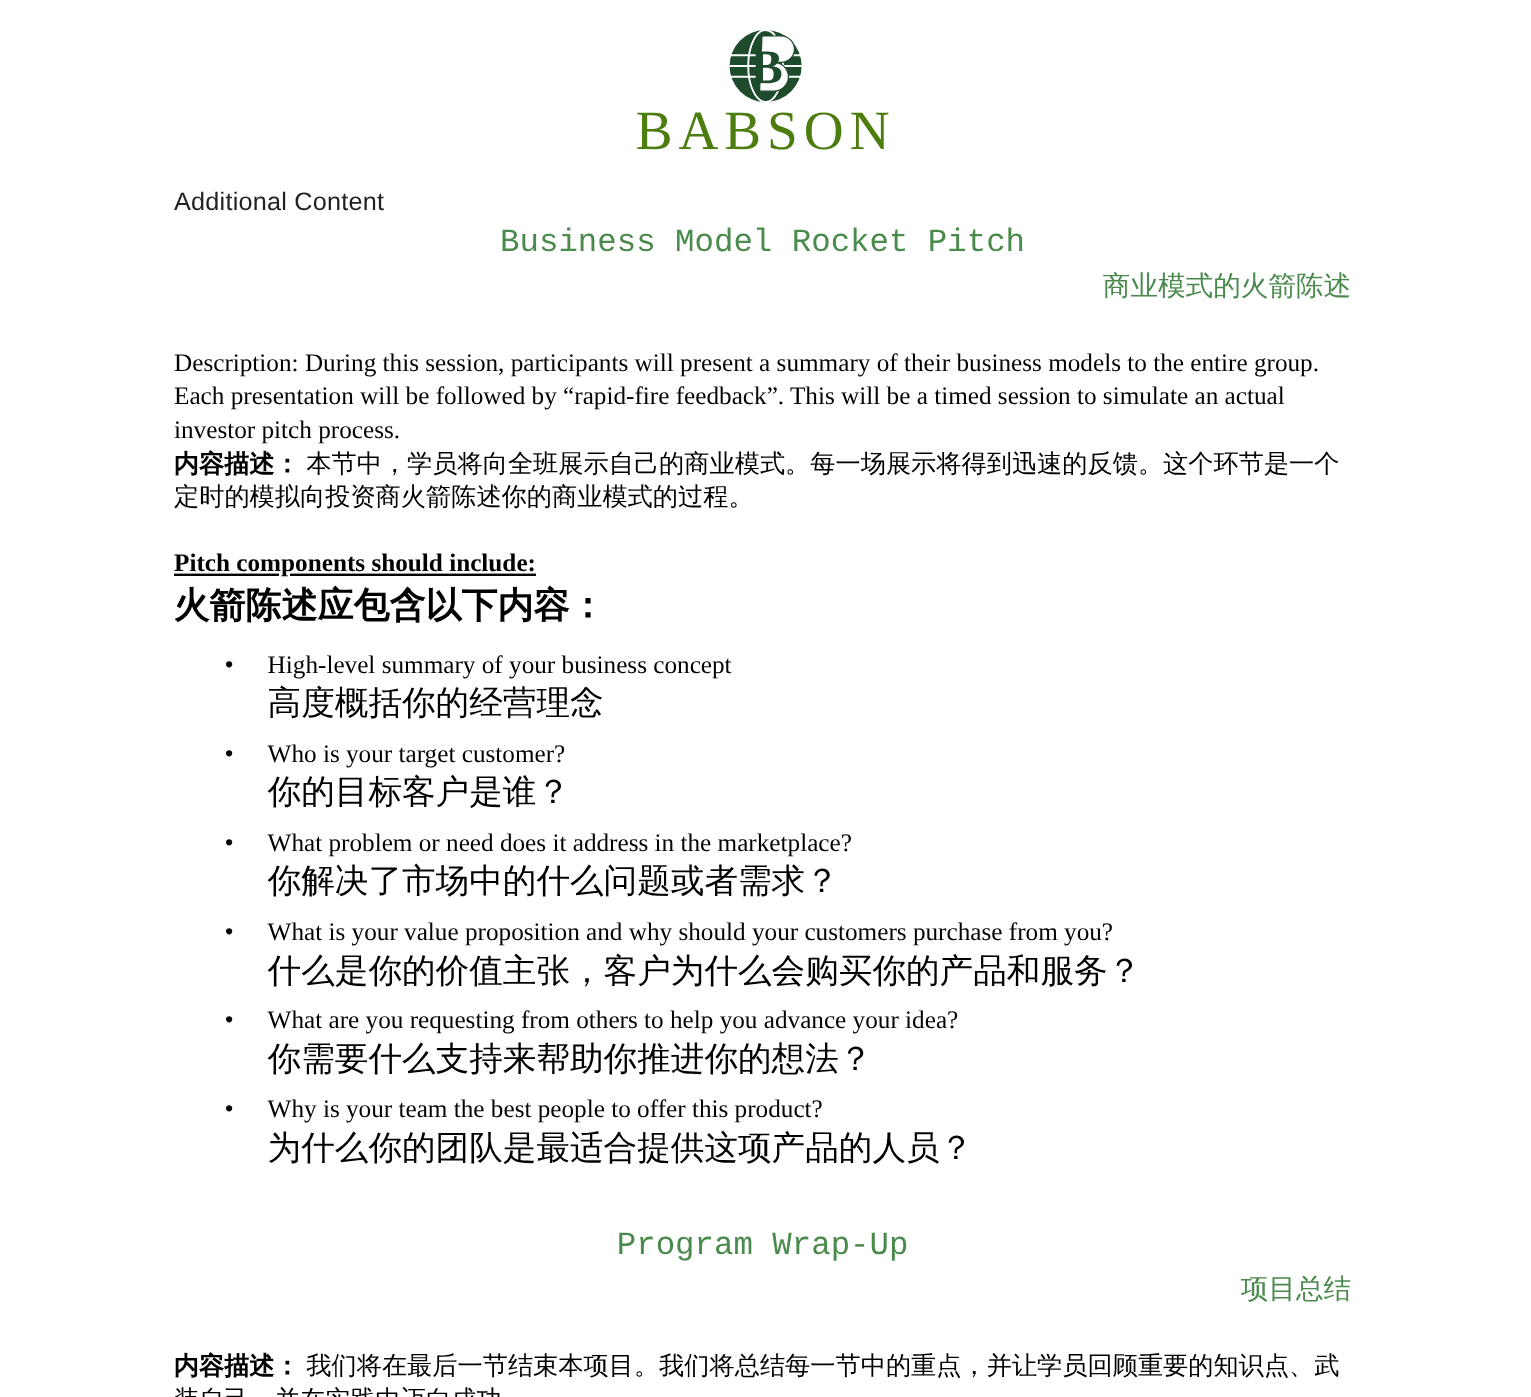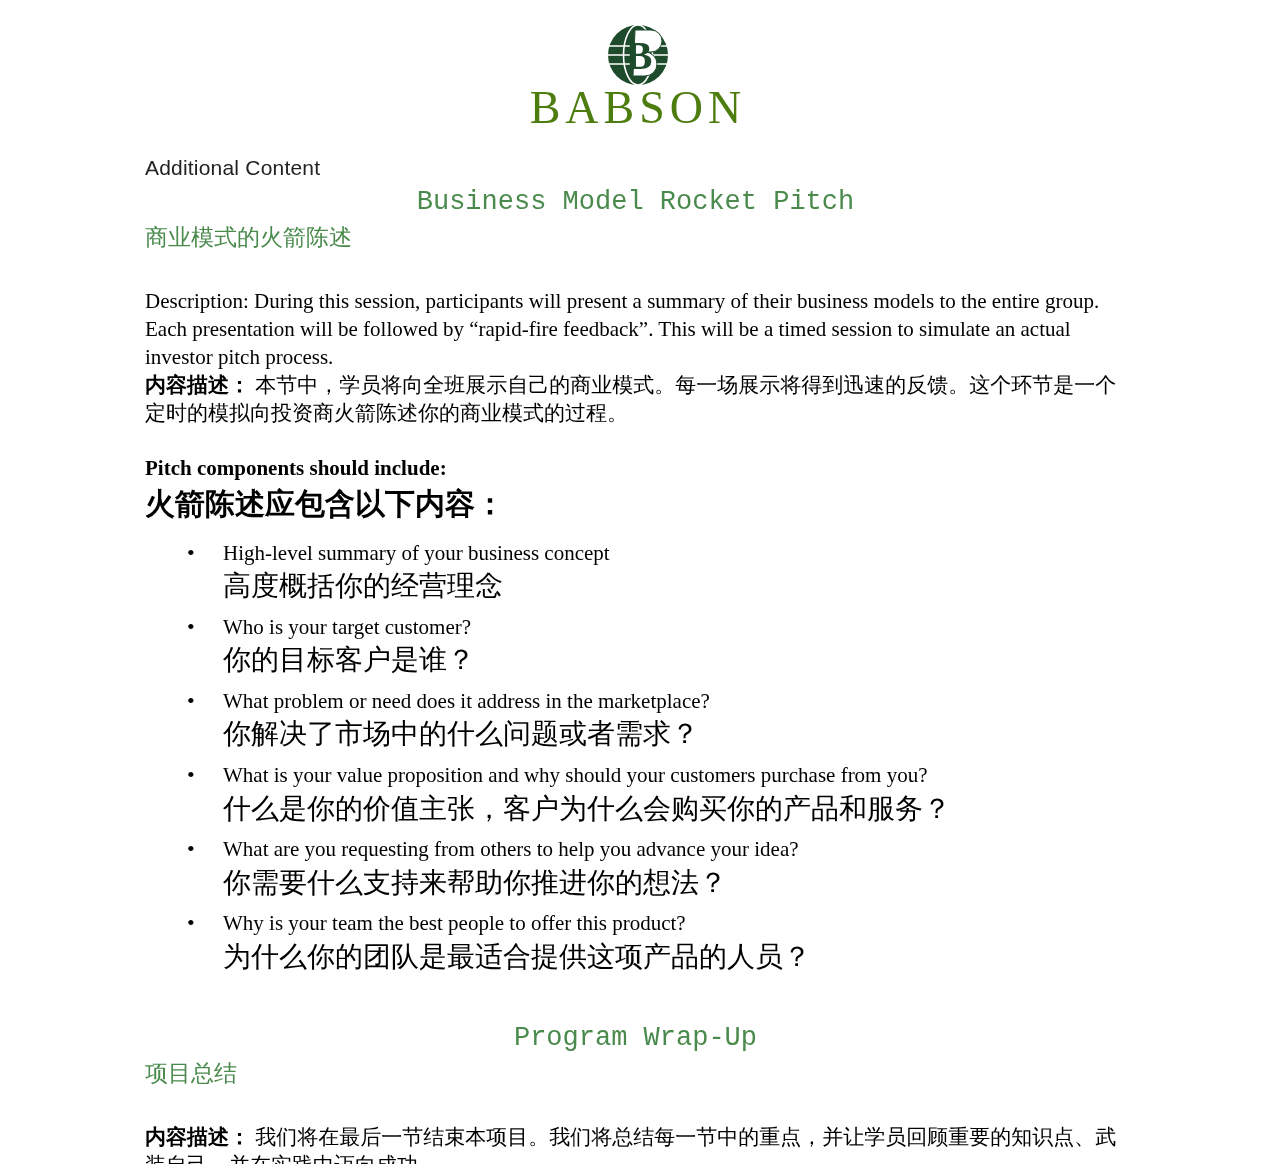--- a/index.html
+++ b/index.html
@@ -61,20 +61,21 @@
     font-size: 27px;
     color: #4a8a4c;
     line-height: 1.42;
     text-align: center;
   }
   .head-green-cn {
     font-family: "Liberation Serif", serif;
     font-size: 23px;
     color: #4a8a4c;
     line-height: 1.45;
+    text-align: right;
   }
   .spacer-lg { height: 34px; }
   .spacer-md { height: 26px; }
 
   p.para {
     margin: 0;
     font-size: 21px;
     line-height: 1.33;
     text-align: left;
   }
@@ -114,20 +115,21 @@
   }
   .b-cn {
     font-size: 28px;
     line-height: 1.35;
     display: block;
   }
   .section-heading-bold {
     font-size: 21px;
     font-weight: bold;
     line-height: 1.35;
+    text-decoration: underline;
   }
   .section-heading-cn {
     font-size: 30px;
     font-weight: bold;
     line-height: 1.45;
   }
 </style>
 </head>
 <body>
 

